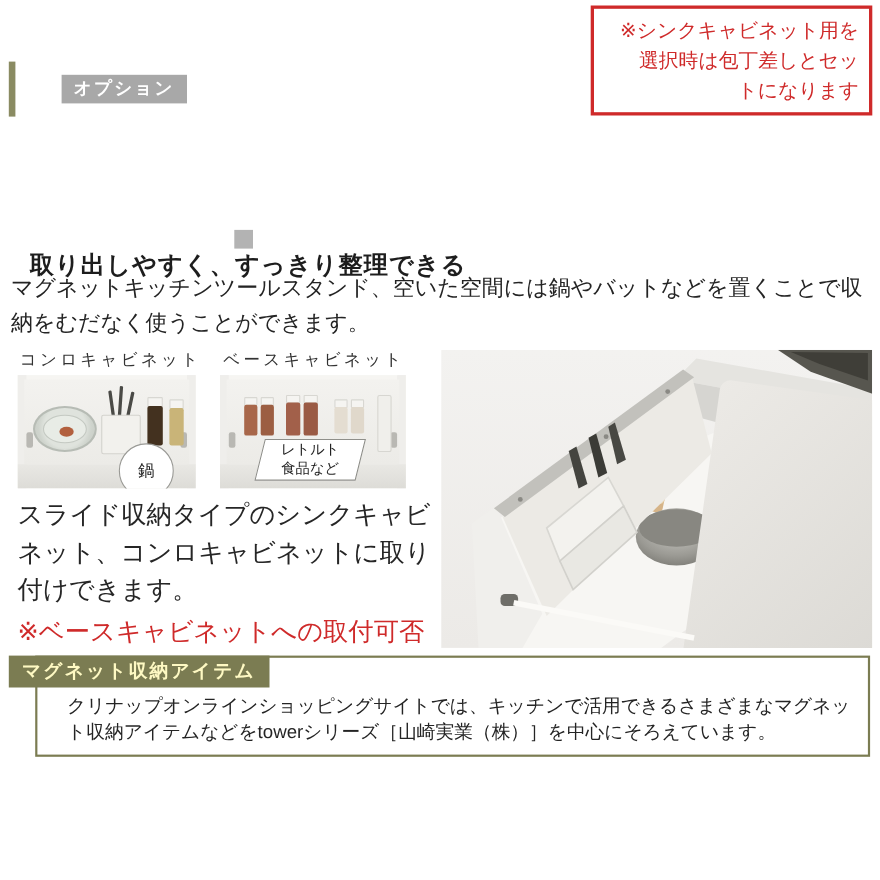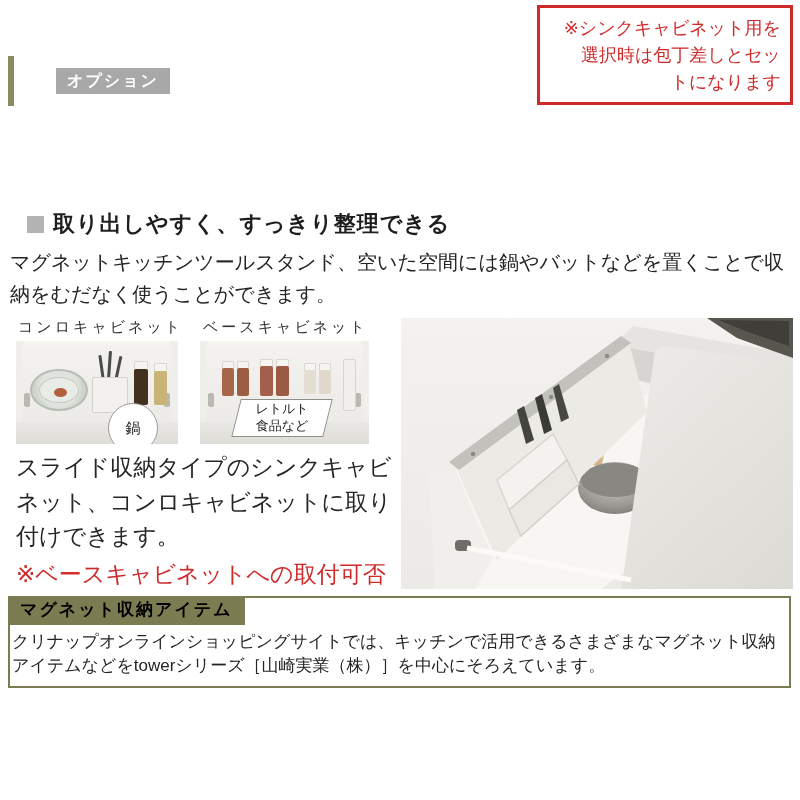--- a/index.html
+++ b/index.html
@@ -27,21 +27,21 @@
   .title-row{position:absolute;top:56px;left:8px;display:flex;align-items:center;}
   .title-bar{width:6px;height:50px;background:var(--olive-bar);margin-right:22px;flex:0 0 auto;}
   .page-title{font-size:35px;font-weight:bold;letter-spacing:6px;color:#1c1c1c;line-height:1;}
   .option-badge{
     display:inline-block;margin-left:20px;background:var(--badge-gray);color:#ffffff;
     font-size:16px;font-weight:bold;letter-spacing:2px;padding:5px 11px;line-height:1;
   }
 
   .intro{position:absolute;top:113px;left:10px;width:782px;font-size:20px;line-height:1.68;color:#242424;}
 
-  .feature-heading{position:absolute;top:209px;left:27px;display:flex;align-items:center;font-size:22px;font-weight:bold;letter-spacing:1px;color:#1d1d1d;}
+  .feature-heading{position:absolute;top:209px;left:27px;display:flex;align-items:center;font-size:22px;font-weight:bold;letter-spacing:1px;color:#1d1d1d;flex-direction:column;}
   .sq{width:17px;height:17px;background:#b3b3b3;margin-right:9px;flex:0 0 auto;}
   .feature-body{position:absolute;top:246px;left:10px;width:782px;font-size:20px;line-height:1.62;color:#242424;}
 
   
   .fig-label{position:absolute;font-size:15px;letter-spacing:3px;color:#333;top:318px;}
   .fig-label.konro{left:18px;}
   .fig-label.base{left:203px;}
   .fig{position:absolute;top:341px;height:103px;overflow:hidden;background:#f6f5f2;}
   .fig.konro{left:16px;width:162px;}
   .fig.base{left:200px;width:169px;}
@@ -82,26 +82,26 @@
   
   .install{position:absolute;top:450px;left:16px;width:386px;}
   .install-note{font-size:23px;line-height:1.5;color:#262626;}
   .install-warning{margin-top:4px;font-size:23px;line-height:1.45;color:var(--red);
     text-indent:-1em;padding-left:1em;}
 
   
   .magnet-section{position:absolute;top:596px;left:8px;width:783px;}
   .magnet-header{
     position:absolute;top:0;left:0;z-index:2;
-    background:var(--olive);color:#000000;font-weight:bold;font-size:17px;letter-spacing:2px;
+    background:var(--olive);color:#fef9c3;font-weight:bold;font-size:17px;letter-spacing:2px;
     padding:5px 12px;line-height:1.1;text-align:center;
   }
   .magnet-box{
     border:2px solid var(--olive);background:#ffffff;
-    padding:32px 10px 8px 2px;font-size:17px;line-height:1.42;color:#242424;
+    padding:32px 10px 8px 27px;font-size:17px;line-height:1.42;color:#242424;margin-left:24px;
   }
   .magnet-box .items{margin-top:3px;}
 </style>
 </head>
 <body>
 
 <div id="canvas">
 
   <div class="warning-box">
     <span>※シンクキャビネット用を選択時は包丁差しとセットになります</span>

